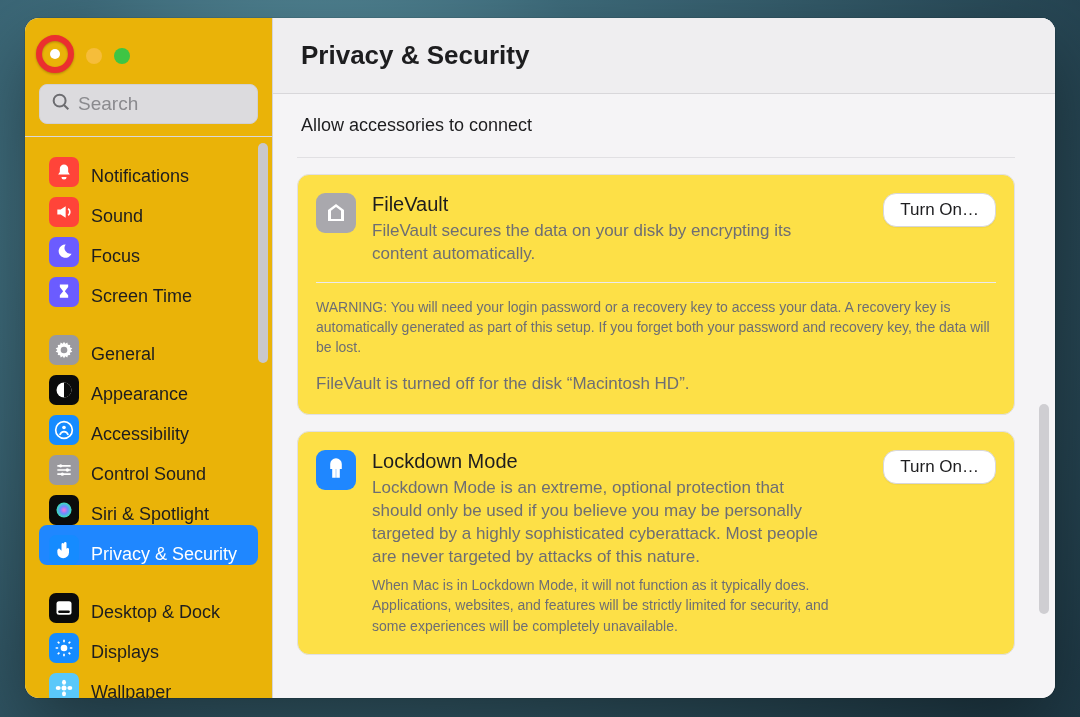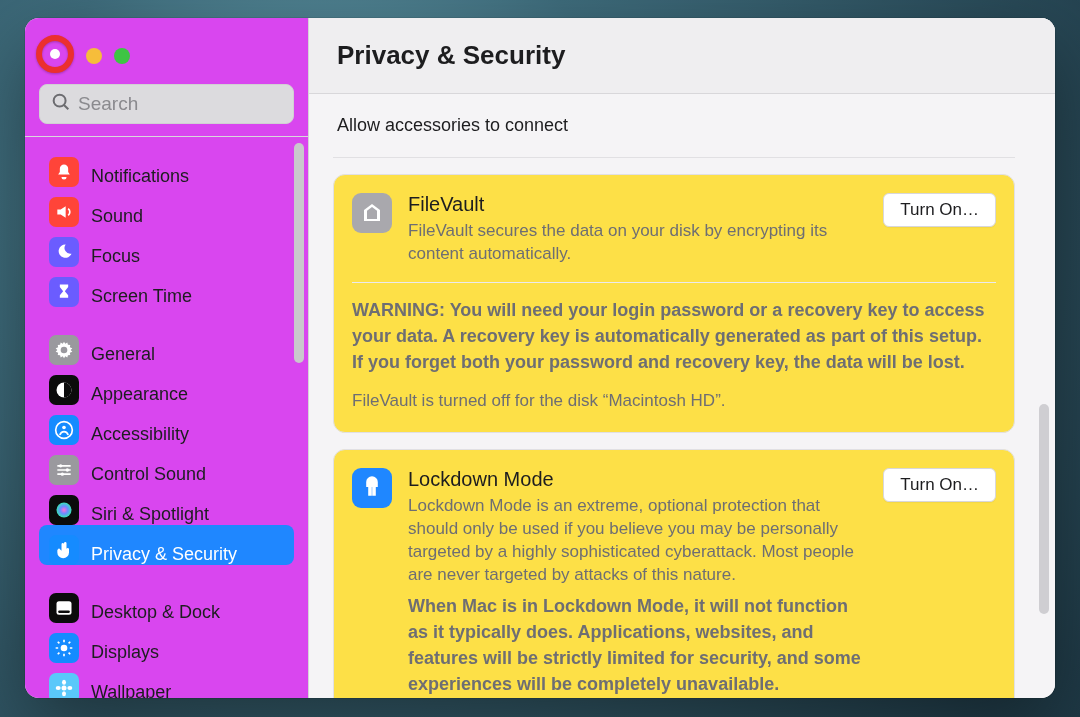--- a/index.html
+++ b/index.html
@@ -17,22 +17,22 @@
     height: 680px;
     margin-top: 18px;
     background: #fff;
     border-radius: 14px;
     display: flex;
     overflow: hidden;
     box-shadow: 0 30px 80px rgba(0,0,0,.45), 0 0 0 1px rgba(0,0,0,.08);
   }
   
   .sidebar {
-    width: 284px;
-    background: #d946ef;
+    width: 248px;
+    background: #eab308;
     border-right: 1px solid #d5d4d6;
     display: flex;
     flex-direction: column;
   }
   .traffic {
     display: flex;
     gap: 12px;
     padding: 21px 0 0 22px;
     align-items: center;
     height: 54px;
@@ -121,26 +121,26 @@
   }
   .card .top { display:flex; gap:16px; }
   .card-icon {
     width:40px;height:40px;border-radius:9px;flex:none;
     display:flex;align-items:center;justify-content:center;
   }
   .card .titlecol { flex:1; }
   .card .title { font-size:20px; font-weight:400; color:#1d1d1f; margin-bottom:4px;}
   .card .desc  { font-size:17px; color:#6e6e73; line-height:1.35; max-width:430px;}
   .btn {
-    background:#fff; border:1px solid #d8d7da; border-radius:6px;
+    background:#fff; border:1px solid #d8d7da; border-radius:13px;
     padding:6px 16px; font-size:17px; color:#1d1d1f;
     box-shadow:0 1px 1px rgba(0,0,0,.04);
     align-self:flex-start;
   }
-  .card p.body  { font-size:18px; color:#6e6e73; line-height:1.45; margin-top:14px;font-weight:bold; }
+  .card p.body  { font-size:14px; color:#6e6e73; line-height:1.45; margin-top:14px; }
   .card p.body2 { font-size:17px; color:#6e6e73; line-height:1.45; margin-top:14px; }
   .card hr { border:none; border-top:1px solid #ebeaee; margin-top:16px; }
   .c-scroll {
     position:absolute; right:6px; top:386px; width:10px; height:210px;
     background:#cfced2; border-radius:6px;
   }
 </style>
 </head>
 <body>
 

